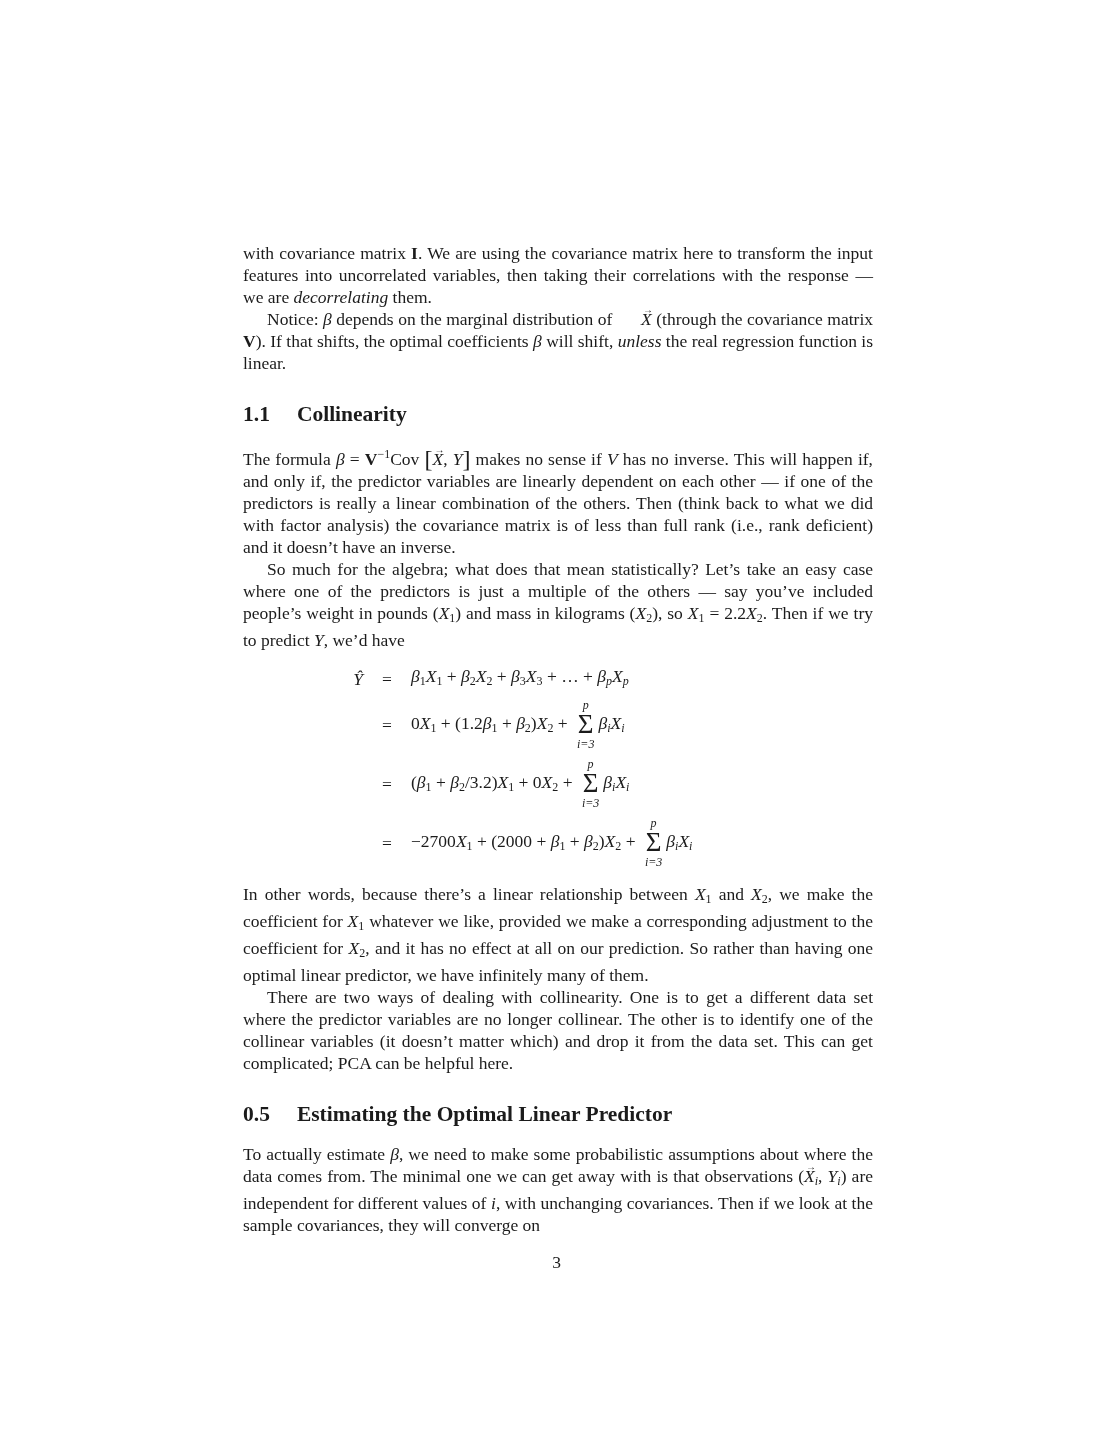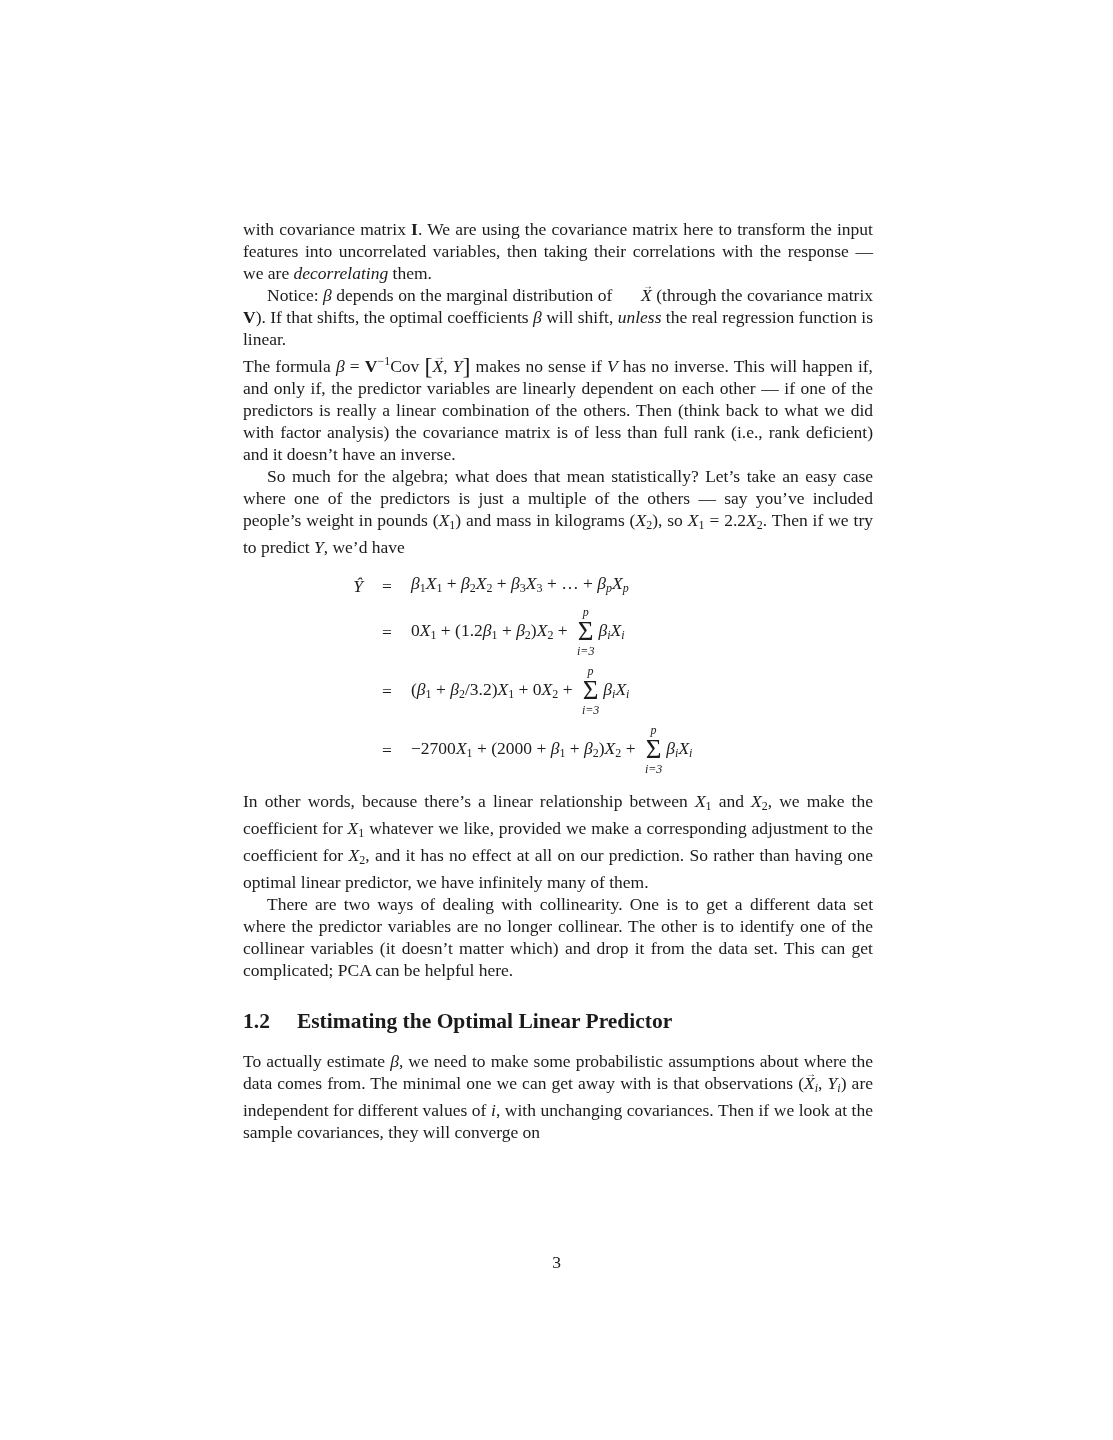--- a/index.html
+++ b/index.html
@@ -6,21 +6,21 @@
   .page {
     position:relative;
     width:1113px; height:1440px;
     background:#ffffff;
     color:#1b1b1b;
     font-family:"Liberation Serif","DejaVu Serif",serif;
     overflow:hidden;
   }
   .content {
     position:absolute;
-    left:243px; top:218px;
+    left:243px; top:242px;
     width:630px;
     font-size:17.5px;
     line-height:22px;
     text-align:justify;
   }
   p.para { margin:0; }
   p.indent { text-indent:24px; }
   h2.sec {
     font-size:21.5px;
     line-height:26px;
@@ -69,20 +69,23 @@
 </style>
 </head>
 <body>
 
 <div class="page">
   <div class="content">
 
     <p class="para"><span>with covariance matrix </span><span class="f-b">I</span><span>. We are using the covariance matrix here to transform the input features into uncorrelated variables, then taking their correlations with the response — we are </span><span class="f-i">decorrelating</span><span> them.</span></p>
     <p class="para indent"><span>Notice: </span><span class="f-i">β</span><span> depends on the marginal distribution of </span><span class="f-i f-vec">X</span><span> (through the covariance matrix </span><span class="f-b">V</span><span>). If that shifts, the optimal coefficients </span><span class="f-i">β</span><span> will shift, </span><span class="f-i">unless</span><span> the real regression function is linear.</span></p>
 
+    <h2 class="sec">
+      <span class="sec-num">1.1</span><span class="sec-title">Collinearity</span>
+    </h2>
 
     <p class="para"><span>The formula </span><span class="f-i">β</span><span> = </span><span class="f-b">V</span><span class="f-sup">−1</span><span>Cov </span><span class="f-big">[</span><span class="f-i f-vec">X</span><span>, </span><span class="f-i">Y</span><span class="f-big">]</span><span> makes no sense if </span><span class="f-i">V</span><span> has no inverse. This will happen if, and only if, the predictor variables are linearly dependent on each other — if one of the predictors is really a linear combination of the others. Then (think back to what we did with factor analysis) the covariance matrix is of less than full rank (i.e., rank deficient) and it doesn’t have an inverse.</span></p>
     <p class="para indent"><span>So much for the algebra; what does that mean statistically? Let’s take an easy case where one of the predictors is just a multiple of the others — say you’ve included people’s weight in pounds (</span><span class="f-i">X</span><span class="f-sub">1</span><span>) and mass in kilograms (</span><span class="f-i">X</span><span class="f-sub">2</span><span>), so </span><span class="f-i">X</span><span class="f-sub">1</span><span> = 2.2</span><span class="f-i">X</span><span class="f-sub">2</span><span>. Then if we try to predict </span><span class="f-i">Y</span><span>, we’d have</span></p>
 
     <div class="eq-block">
       <div class="eq-row">
         <span class="eq-lhs"><span class="f-i">Ŷ</span></span>
         <span class="eq-sign">=</span>
         <span class="eq-rhs"><span class="f-i">β</span><span class="f-sub">1</span><span class="f-i">X</span><span class="f-sub">1</span><span> + </span><span class="f-i">β</span><span class="f-sub">2</span><span class="f-i">X</span><span class="f-sub">2</span><span> + </span><span class="f-i">β</span><span class="f-sub">3</span><span class="f-i">X</span><span class="f-sub">3</span><span> + … + </span><span class="f-i">β</span><span class="f-sub f-i">p</span><span class="f-i">X</span><span class="f-sub f-i">p</span></span>
       </div>
@@ -112,21 +115,21 @@
               <span class="sum-glyph">Σ</span>
               <span class="sum-bot">i=3</span>
             </span><span class="f-i">β</span><span class="f-sub f-i">i</span><span class="f-i">X</span><span class="f-sub f-i">i</span></span>
       </div>
     </div>
 
     <p class="para"><span>In other words, because there’s a linear relationship between </span><span class="f-i">X</span><span class="f-sub">1</span><span> and </span><span class="f-i">X</span><span class="f-sub">2</span><span>, we make the coefficient for </span><span class="f-i">X</span><span class="f-sub">1</span><span> whatever we like, provided we make a corresponding adjustment to the coefficient for </span><span class="f-i">X</span><span class="f-sub">2</span><span>, and it has no effect at all on our prediction. So rather than having one optimal linear predictor, we have infinitely many of them.</span></p>
     <p class="para indent"><span>There are two ways of dealing with collinearity. One is to get a different data set where the predictor variables are no longer collinear. The other is to identify one of the collinear variables (it doesn’t matter which) and drop it from the data set. This can get complicated; PCA can be helpful here.</span></p>
 
     <h2 class="sec">
-      <span class="sec-num">1.2</span><span class="sec-title">Estimating the Optimal Linear Predictor</span>
+      <span class="sec-num">0.5</span><span class="sec-title">Estimating the Optimal Linear Predictor</span>
     </h2>
 
     <p class="para"><span>To actually estimate </span><span class="f-i">β</span><span>, we need to make some probabilistic assumptions about where the data comes from. The minimal one we can get away with is that observations (</span><span class="f-i f-vec">X</span><span class="f-sub f-i">i</span><span>, </span><span class="f-i">Y</span><span class="f-sub f-i">i</span><span>) are independent for different values of </span><span class="f-i">i</span><span>, with unchanging covariances. Then if we look at the sample covariances, they will converge on</span></p>
 
   </div>
 
   <div class="page-number">3</div>
 </div>
 
 </body></html>

